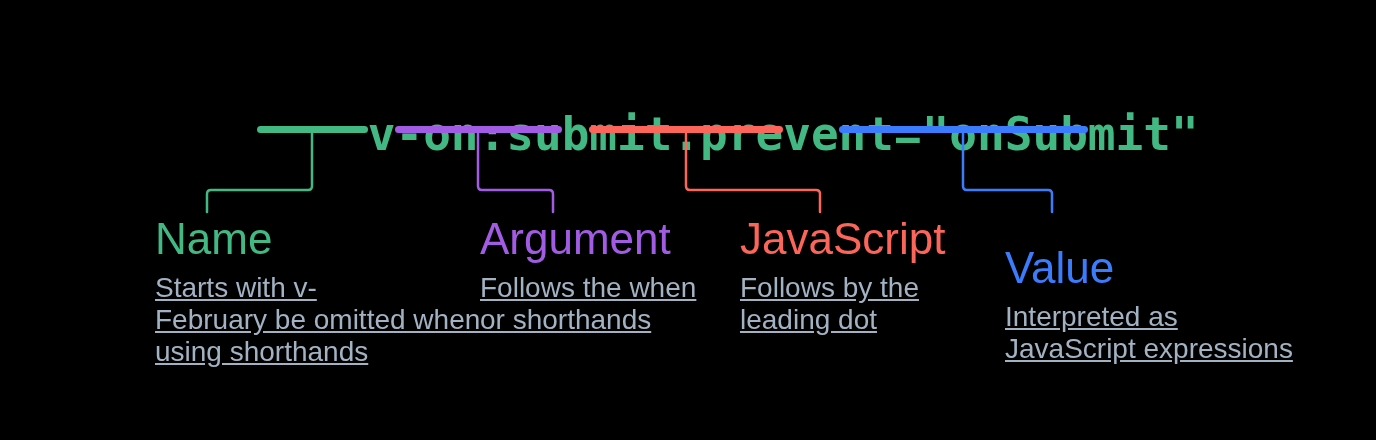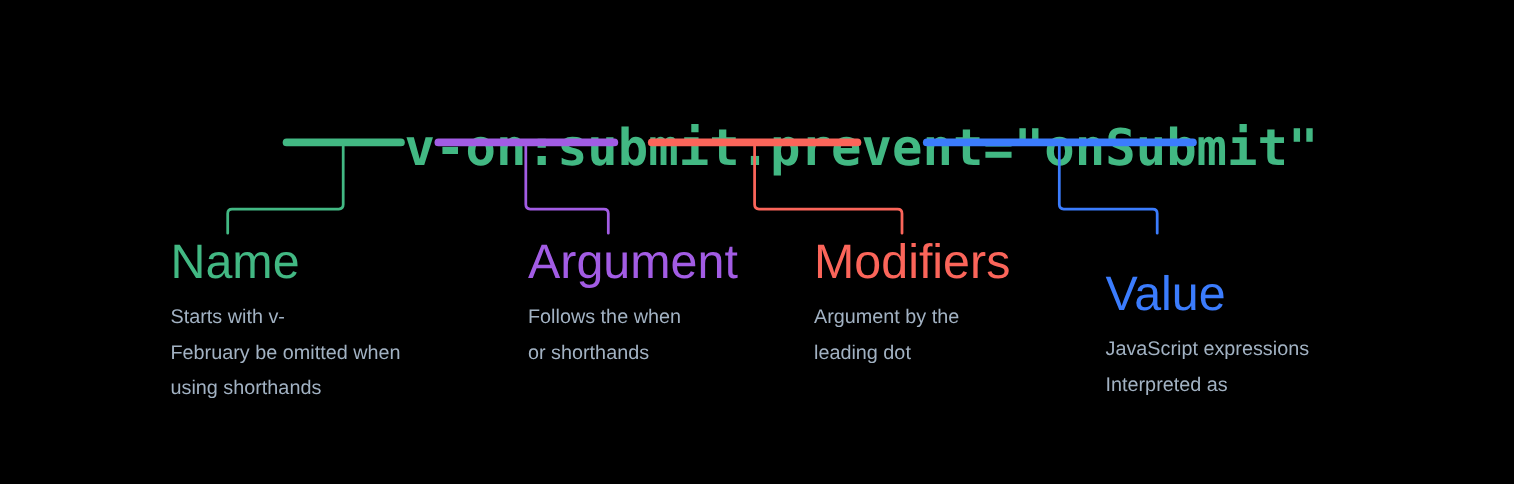--- a/index.html
+++ b/index.html
@@ -55,24 +55,25 @@
   
   .annotation { position: absolute; top: 220px; }
   .annotation .label {
     font-size: 44px;
     font-weight: normal;
     line-height: 38px;
     margin-bottom: 14px;
     white-space: nowrap;
   }
   .annotation .desc {
-    font-size: 18px;
+    font-size: 28px;
     line-height: 32px;
     color: var(--description-text, #a2b2c3);
     white-space: nowrap;
+    text-decoration: underline;
   }
   .annotation-name      { left: 155px; }
   .annotation-argument  { left: 480px; }
   .annotation-modifiers { left: 740px; }
   .annotation-value     { left: 1005px; }
   .annotation-name .label      { color: var(--name, #42b883); }
   .annotation-argument .label  { color: var(--argument, #a25ce4); }
   .annotation-modifiers .label { color: var(--modifiers, #fb655a); }
   .annotation-value .label     { color: var(--value, #3b7cfd); margin-top: 29px; }
 </style>
@@ -107,28 +108,28 @@
 
   <div class="annotation annotation-argument">
     <div class="label">Argument</div>
     <div class="desc">
       <div>Follows the when</div>
       <div>or shorthands</div>
     </div>
   </div>
 
   <div class="annotation annotation-modifiers">
-    <div class="label">Modifiers</div>
+    <div class="label">JavaScript</div>
     <div class="desc">
-      <div>Argument by the</div>
+      <div>Follows by the</div>
       <div>leading dot</div>
     </div>
   </div>
 
   <div class="annotation annotation-value">
     <div class="label">Value</div>
     <div class="desc">
+      <div>Interpreted as</div>
       <div>JavaScript expressions</div>
-      <div>Interpreted as</div>
     </div>
   </div>
 
 </div>
 
 </body></html>

